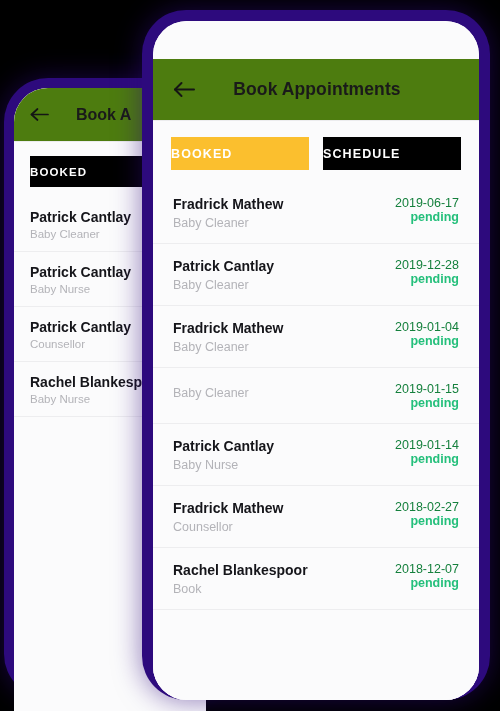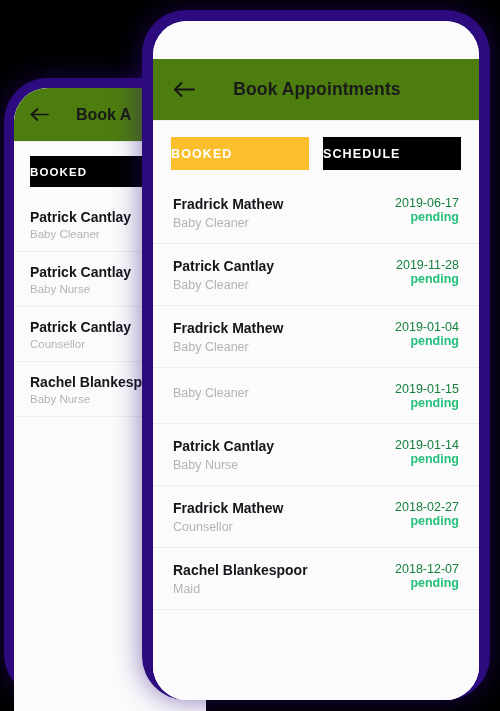--- a/index.html
+++ b/index.html
@@ -207,21 +207,21 @@
             <div class="row-status">pending</div>
           </div>
         </div>
 
         <div class="row">
           <div class="row-left">
             <div class="row-name">Patrick Cantlay</div>
             <div class="row-role">Baby Cleaner</div>
           </div>
           <div class="row-right">
-            <div class="row-date">2019-11-28</div>
+            <div class="row-date">2019-12-28</div>
             <div class="row-status">pending</div>
           </div>
         </div>
 
         <div class="row">
           <div class="row-left">
             <div class="row-name">Fradrick Mathew</div>
             <div class="row-role">Baby Cleaner</div>
           </div>
           <div class="row-right">
@@ -258,21 +258,21 @@
           </div>
           <div class="row-right">
             <div class="row-date">2018-02-27</div>
             <div class="row-status">pending</div>
           </div>
         </div>
 
         <div class="row">
           <div class="row-left">
             <div class="row-name">Rachel Blankespoor</div>
-            <div class="row-role">Maid</div>
+            <div class="row-role">Book</div>
           </div>
           <div class="row-right">
             <div class="row-date">2018-12-07</div>
             <div class="row-status">pending</div>
           </div>
         </div>
 
       </div>
     </div>
   </div>

